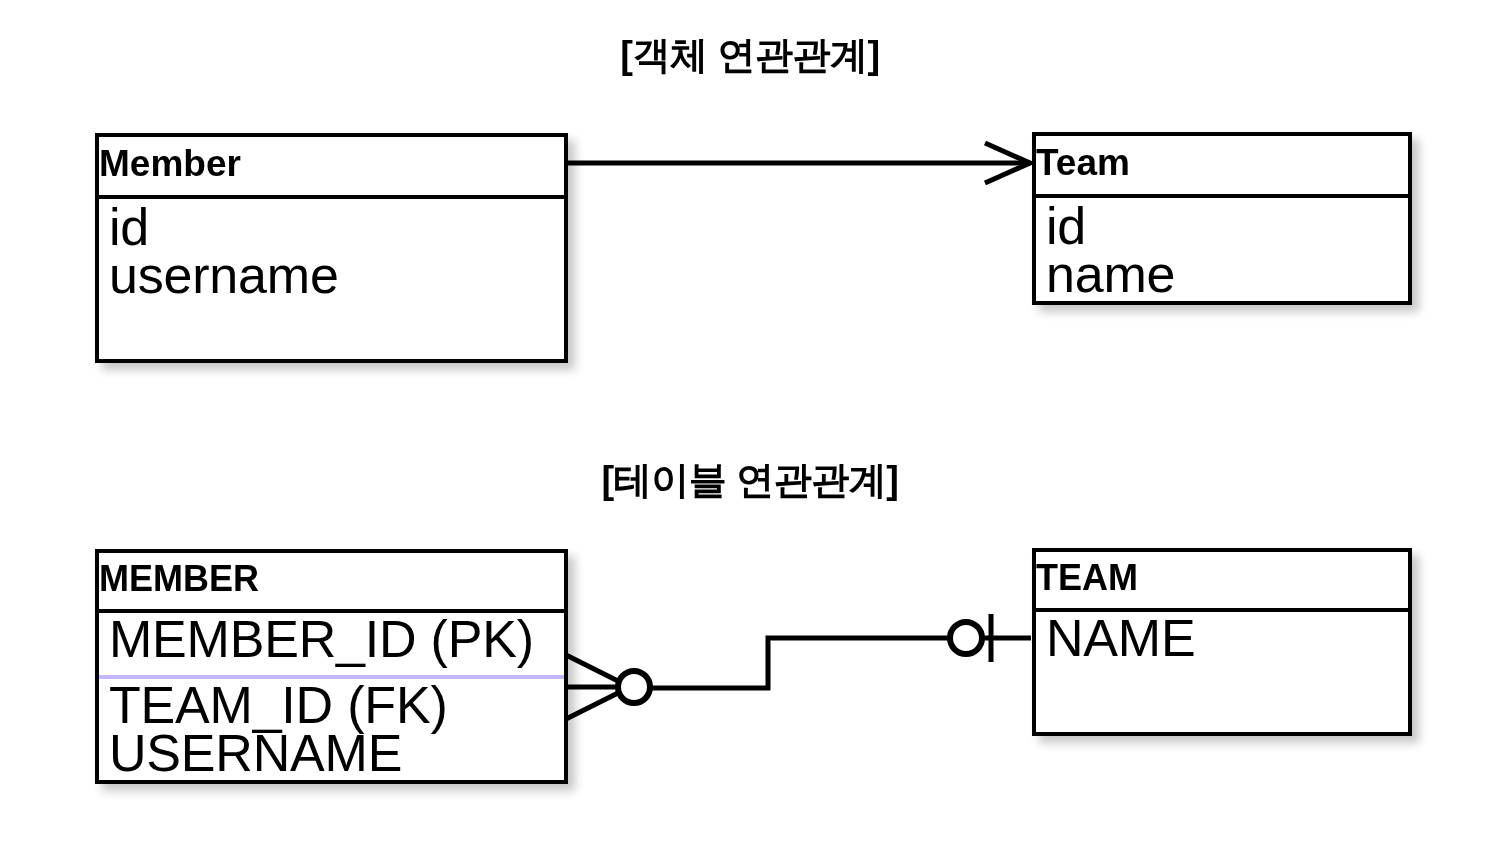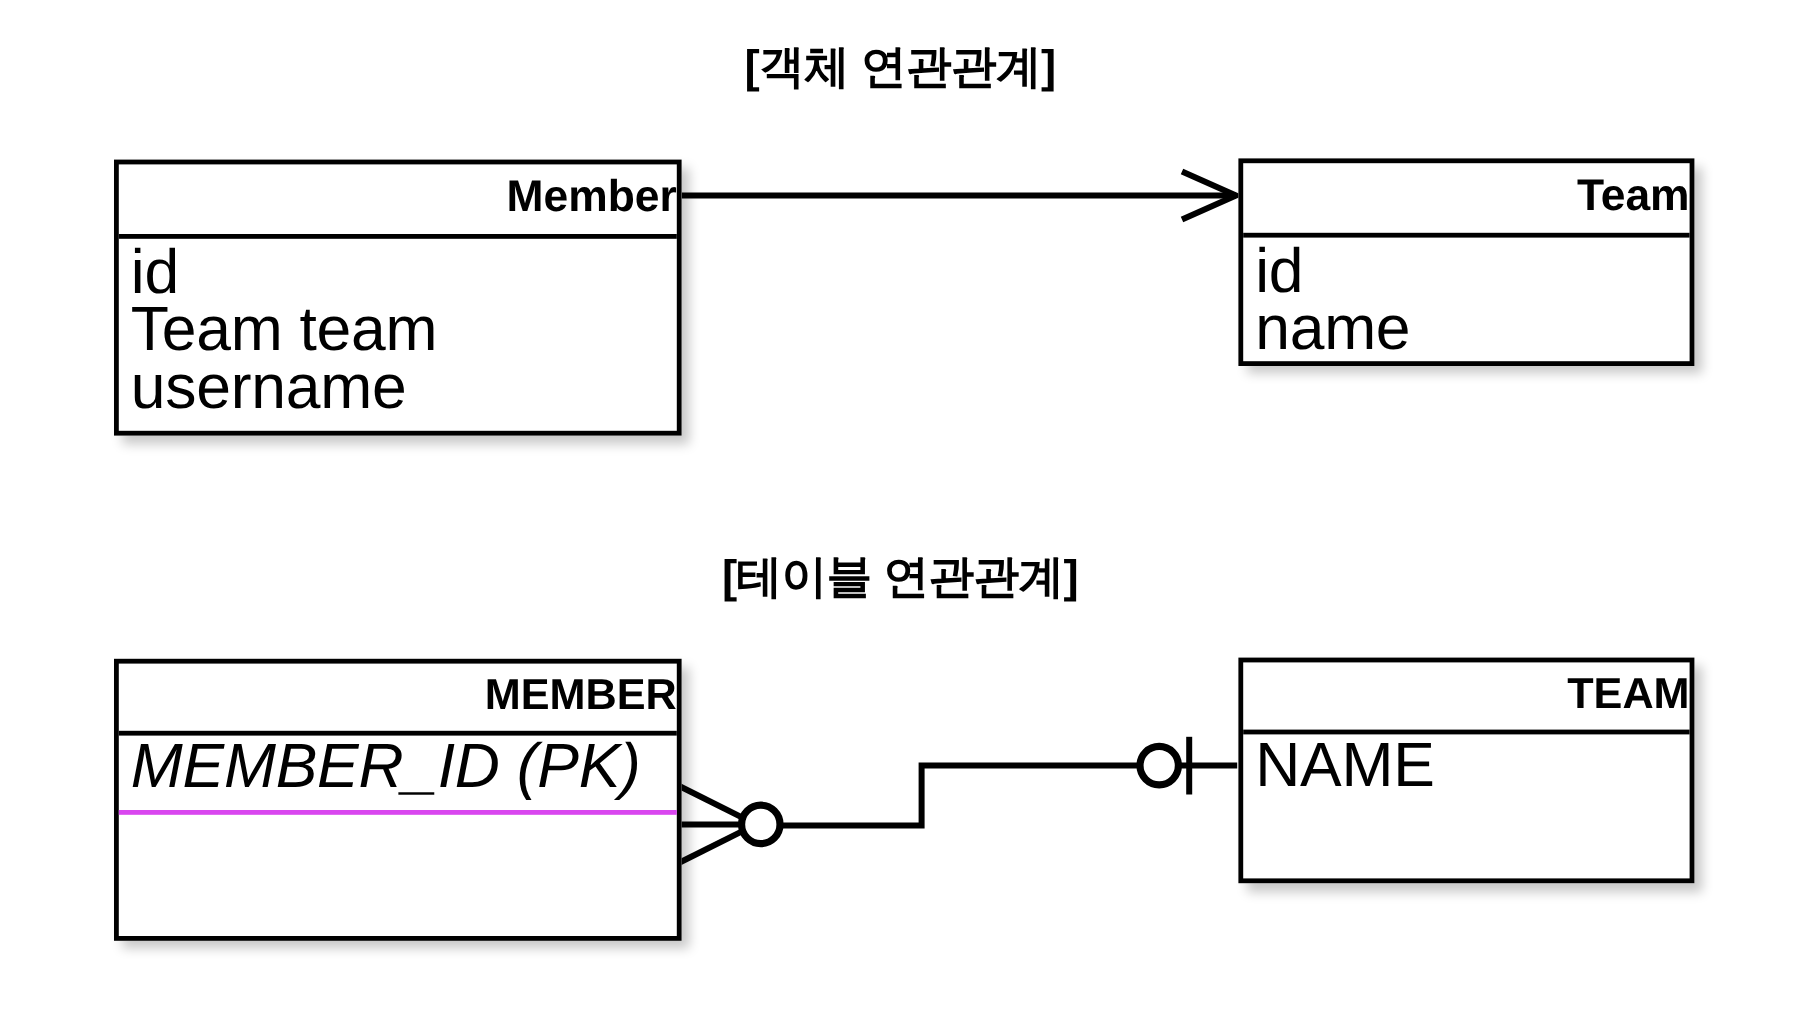--- a/index.html
+++ b/index.html
@@ -37,36 +37,36 @@
   .entity {
     position: absolute;
     box-sizing: border-box;
     background: #ffffff;
     border: 4px solid #000000;
     box-shadow: 7px 7px 9px rgba(0,0,0,0.22);
     z-index: 5;
   }
   .entity .hdr {
     box-sizing: border-box;
-    text-align: right;
+    text-align: left;
     font-weight: bold;
     font-size: 37px;
     line-height: 1.0;
     padding-top: 8px;
     padding-bottom: 22px;
     border-bottom: 4px solid #000000;
     white-space: nowrap;
     overflow: hidden;
   }
   .entity .sect {
     box-sizing: border-box;
     padding: 0px 0 0 10px;
     overflow: hidden;
   }
-  .entity .sect.ruled { border-bottom: 4px solid #d946ef; font-style: italic; }
+  .entity .sect.ruled { border-bottom: 4px solid #c4b5fd; }
   .entity .attr {
     font-weight: 300;
     font-size: 52px;
     line-height: 48px;
     white-space: nowrap;
     letter-spacing: -0.2px;
   }
 
   
   #entity-member { left: 95px; top: 133px; width: 473px; height: 230px; }
@@ -130,21 +130,20 @@
 
     <line class="conn-line" x1="568" y1="163" x2="1030" y2="163"></line>
 
     <polyline class="conn-line" points="985,143 1030,163 985,183"></polyline>
   </svg>
 
   <div class="entity" id="entity-member">
     <div class="hdr">Member</div>
     <div class="sect body">
       <div class="attr">id</div>
-      <div class="attr">Team team</div>
       <div class="attr">username</div>
     </div>
   </div>
 
   <div class="entity" id="entity-team">
     <div class="hdr">Team</div>
     <div class="sect body">
       <div class="attr">id</div>
       <div class="attr">name</div>
     </div>
@@ -170,20 +169,24 @@
       <line class="conn-thin" x1="991" y1="614" x2="991" y2="662"></line>
       <line class="conn-thin" x1="982" y1="638" x2="1031" y2="638"></line>
     </g>
   </svg>
 
   <div class="entity" id="table-member">
     <div class="hdr">MEMBER</div>
     <div class="sect pk-sect ruled">
       <div class="attr">MEMBER_ID (PK)</div>
     </div>
+    <div class="sect rest-sect">
+      <div class="attr">TEAM_ID (FK)</div>
+      <div class="attr">USERNAME</div>
+    </div>
   </div>
 
   <div class="entity" id="table-team">
     <div class="hdr">TEAM</div>
     <div class="sect rest-sect">
       <div class="attr">NAME</div>
     </div>
   </div>
 
 </div>

